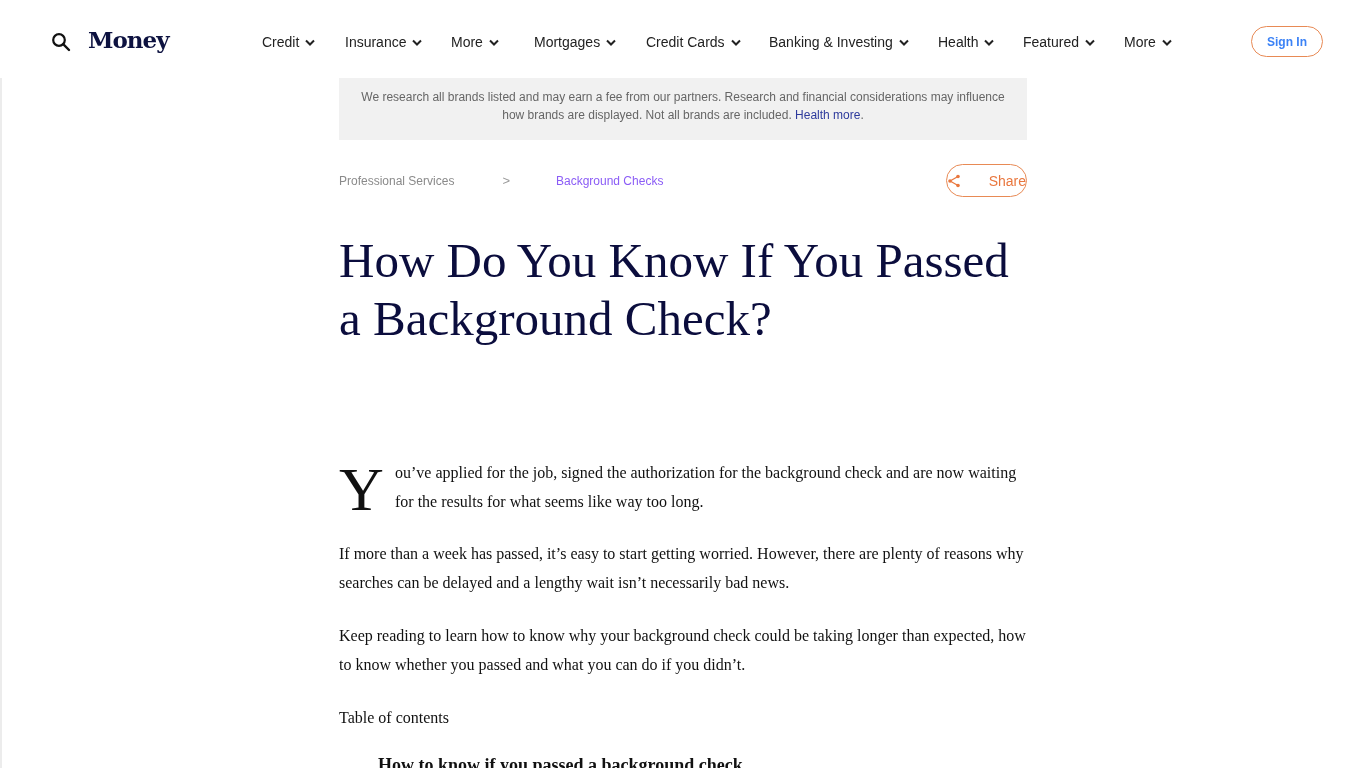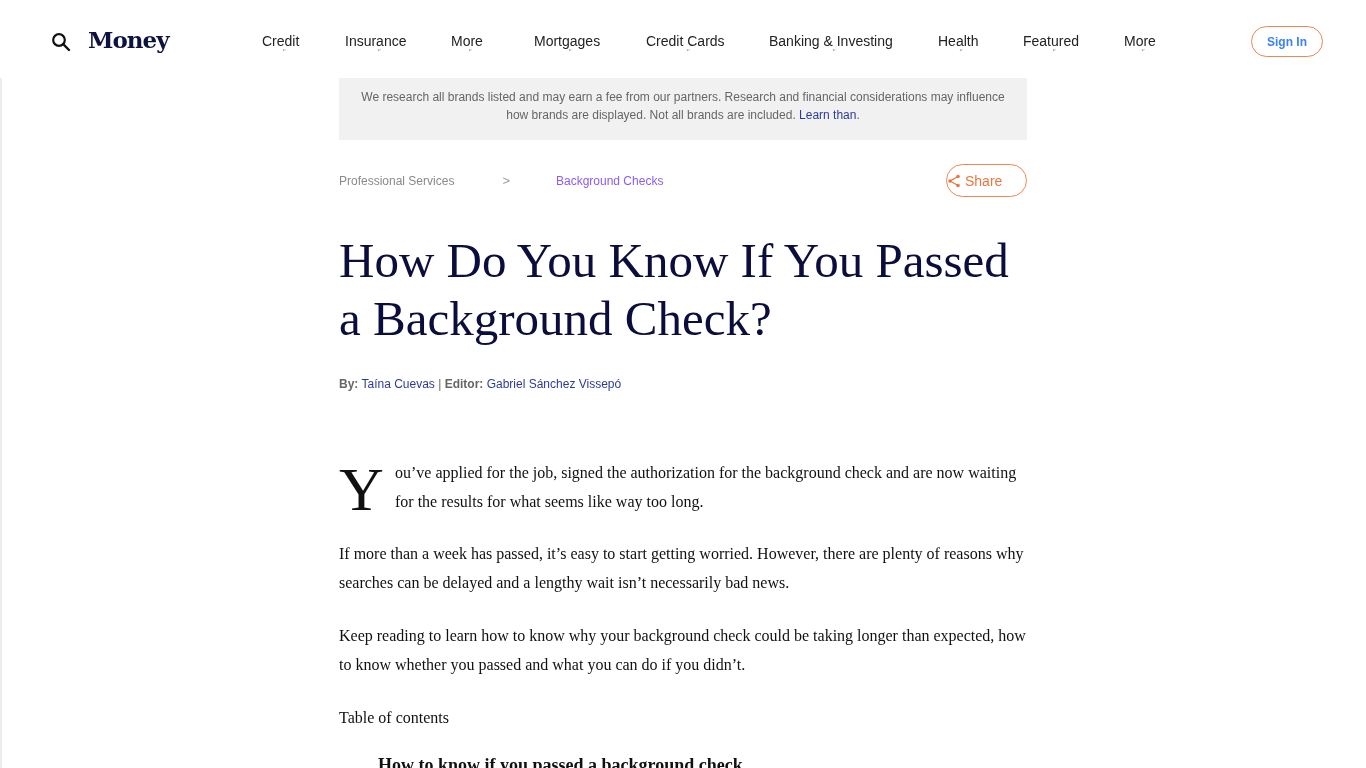--- a/index.html
+++ b/index.html
@@ -20,21 +20,21 @@
     }
     .search-icon { position: absolute; left: 51px; top: 14px; width: 20px; height: 20px; cursor: pointer; }
     .logo {
       position: absolute; left: 88px; top: 8px;
       font-family: "DejaVu Serif", serif; font-weight: bold; font-size: 23px;
       color: #0d1240; letter-spacing: -1px;
     }
     .nav { position: absolute; top: 0; left: 0; height: 48px; }
     .nav-item {
       position: absolute; top: 15px; height: 18px;
-      font-size: 14px; color: #222; display: flex; align-items: center; cursor: pointer; white-space: nowrap; flex-direction: column;
+      font-size: 14px; color: #222; display: flex; align-items: center; cursor: pointer; white-space: nowrap;
     }
     .chev { width: 10px; height: 7px; margin-left: 6px; display: inline-block; }
     .signin {
       position: absolute; left: 1251px; top: 8px; width: 72px; height: 31px;
       border: 1px solid #e88a55; border-radius: 16px;
       color: #3b82f6; font-weight: bold; font-size: 12px;
       display: flex; align-items: center; justify-content: center; background: #fff; cursor: pointer;
     }
 
     
@@ -48,21 +48,21 @@
 
     
     .breadcrumb { position: absolute; left: 339px; top: 173px; font-size: 12px; display: flex; align-items: center; gap: 32px; }
     .crumb-1 { color: #8a8a8a; cursor: pointer; }
     .crumb-sep { color: #9a9a9a; margin: 0 14px 0 16px; font-size: 13px; }
     .crumb-2 { color: #8b5cf6; cursor: pointer; }
 
     .share {
       position: absolute; left: 946px; top: 164px; width: 81px; height: 33px;
       border: 1px solid #e88a55; border-radius: 17px; background: #fff;
-      color: #e9773e; font-size: 14px; display: flex; align-items: center; justify-content: flex-start; cursor: pointer;
+      color: #e9773e; font-size: 14px; display: flex; align-items: center; justify-content: space-between; cursor: pointer;
     }
     .share svg { margin-right: 4px; }
 
     
     .title {
       position: absolute; left: 339px; top: 232px; width: 700px;
       font-family: "Liberation Serif", serif; font-size: 49px; line-height: 58px;
       color: #0b0d3d; font-weight: normal;
     }
 
@@ -156,21 +156,21 @@
           <polyline points="1,1.5 5,5.5 9,1.5" fill="none" stroke="#222" stroke-width="2"></polyline>
         </svg>
     </div>
   </nav>
 
   <button class="signin">Sign In</button>
 </header>
 
 <div class="disclaimer">
   <span>We research all brands listed and may earn a fee from our partners. Research and financial considerations may influence how brands are displayed. Not all brands are included.</span>
-  <a>Learn than</a><span>.</span>
+  <a>Health more</a><span>.</span>
 </div>
 
 <div class="breadcrumb">
   <a class="crumb-1">Professional Services</a>
   <span class="crumb-sep">&gt;</span>
   <a class="crumb-2">Background Checks</a>
 </div>
 
 <button class="share">
   <svg width="14" height="14" viewBox="0 0 14 14">
@@ -179,27 +179,20 @@
     <circle cx="11" cy="11.5" r="1.8" fill="#e9773e"></circle>
     <line x1="11" y1="2.5" x2="3" y2="7" stroke="#e9773e" stroke-width="1.3"></line>
     <line x1="3" y1="7" x2="11" y2="11.5" stroke="#e9773e" stroke-width="1.3"></line>
   </svg>
   <span>Share</span>
 </button>
 
 <h1 class="title">How Do You Know If You Passed a Background Check?</h1>
 
 <div class="byline">
-  <div>
-    <b>By:</b>
-    <a>Taína Cuevas</a>
-    <span> | </span>
-    <b>Editor:</b>
-    <a>Gabriel Sánchez Vissepó</a>
-  </div>
 </div>
 
 <div class="dropcap-para body-text">
   <span class="dropcap">Y</span>
   <p class="dropcap-text">ou’ve applied for the job, signed the authorization for the background check and are now waiting for the results for what seems like way too long.</p>
 </div>
 
 <p class="para body-text" style="top:539px">If more than a week has passed, it’s easy to start getting worried. However, there are plenty of reasons why searches can be delayed and a lengthy wait isn’t necessarily bad news.</p>
 <p class="para body-text" style="top:621px">Keep reading to learn how to know why your background check could be taking longer than expected, how to know whether you passed and what you can do if you didn’t.</p>
 

